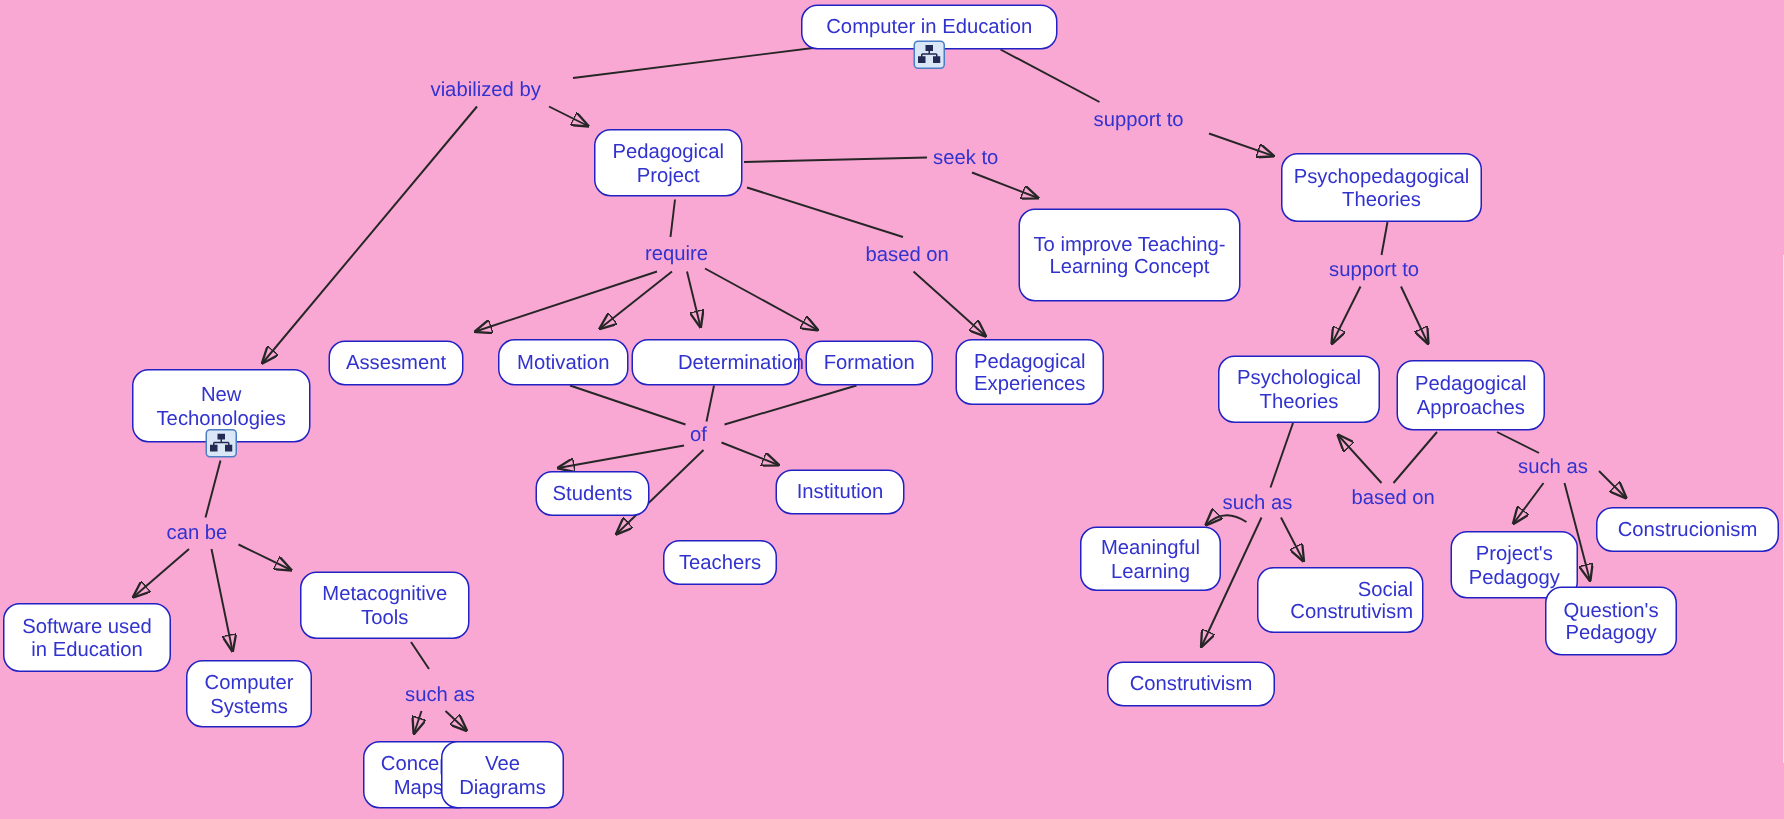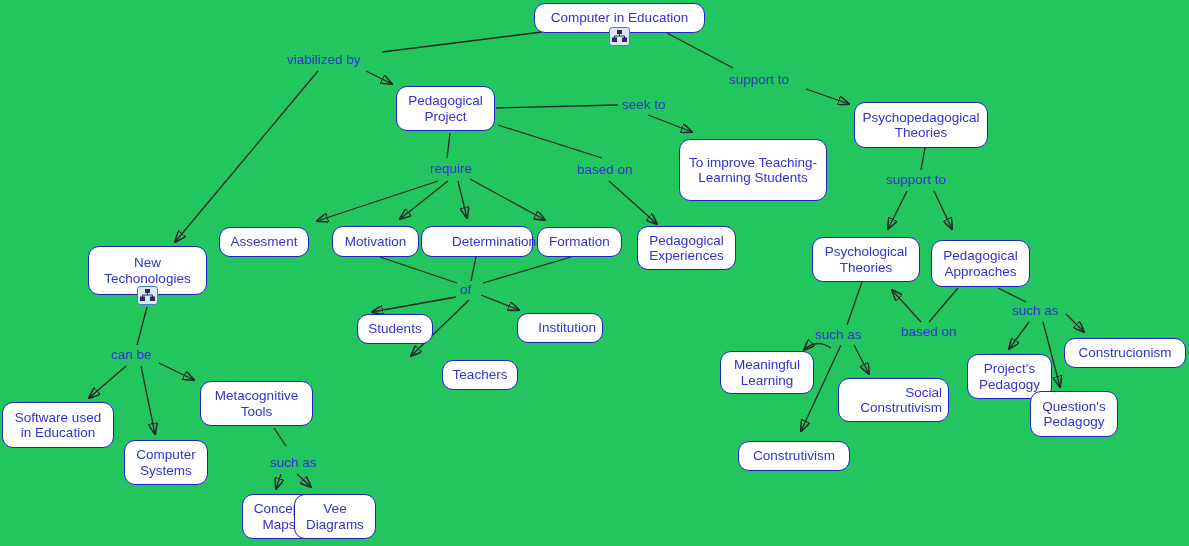--- a/index.html
+++ b/index.html
@@ -1,20 +1,20 @@
 <!DOCTYPE html>
 <html><head>
 <meta charset="utf-8">
 <title>Concept Map</title>
 <style>
   html,body{margin:0;padding:0;background:#ffffff;}
   .cmap{
     position:relative;
     width:1189px;height:546px;
-    background:#22c55e;
+    background:#f9a8d4;
     font-family:"Liberation Sans","DejaVu Sans",sans-serif;
     overflow:hidden;
   }
   .edges{position:absolute;left:0;top:0;width:1189px;height:546px;z-index:1;}
   .edges line,.edges path{stroke:#262626;stroke-width:1.3;fill:none;}
   .concept{
     position:absolute;z-index:2;
     box-sizing:border-box;
     background:#ffffff;
     border:1.6px solid #2121c4;
@@ -95,21 +95,21 @@
     <line x1="297" y1="474" x2="311" y2="487" marker-end="url(#arw)"></line>
   </svg>
 
   <div class="concept" style="left:534px;top:3px;width:171px;height:30px;">
       <span>Computer in Education</span>
     </div>
   <div class="concept" style="left:396px;top:86px;width:99px;height:45px;">
       <span>Pedagogical Project</span>
     </div>
   <div class="concept" style="left:679px;top:139px;width:148px;height:62px;">
-      <span>To improve Teaching-Learning Students</span>
+      <span>To improve Teaching-Learning Concept</span>
     </div>
   <div class="concept" style="left:854px;top:102px;width:134px;height:46px;">
       <span>Psychopedagogical Theories</span>
     </div>
   <div class="concept" style="left:219px;top:227px;width:90px;height:30px;">
       <span>Assesment</span>
     </div>
   <div class="concept" style="left:332px;top:226px;width:87px;height:31px;">
       <span>Motivation</span>
     </div>
@@ -127,21 +127,21 @@
     </div>
   <div class="concept" style="left:812px;top:237px;width:108px;height:45px;">
       <span>Psychological Theories</span>
     </div>
   <div class="concept" style="left:931px;top:240px;width:99px;height:47px;">
       <span>Pedagogical Approaches</span>
     </div>
   <div class="concept" style="left:357px;top:314px;width:76px;height:30px;">
       <span>Students</span>
     </div>
-  <div class="concept" style="left:517px;top:313px;width:86px;height:30px;justify-content:flex-end;">
+  <div class="concept" style="left:517px;top:313px;width:86px;height:30px;">
       <span>Institution</span>
     </div>
   <div class="concept" style="left:442px;top:360px;width:76px;height:30px;">
       <span>Teachers</span>
     </div>
   <div class="concept" style="left:720px;top:351px;width:94px;height:43px;">
       <span>Meaningful Learning</span>
     </div>
   <div class="concept" style="left:838px;top:378px;width:111px;height:44px;text-align:right;">
       <span>Social Construtivism</span>

